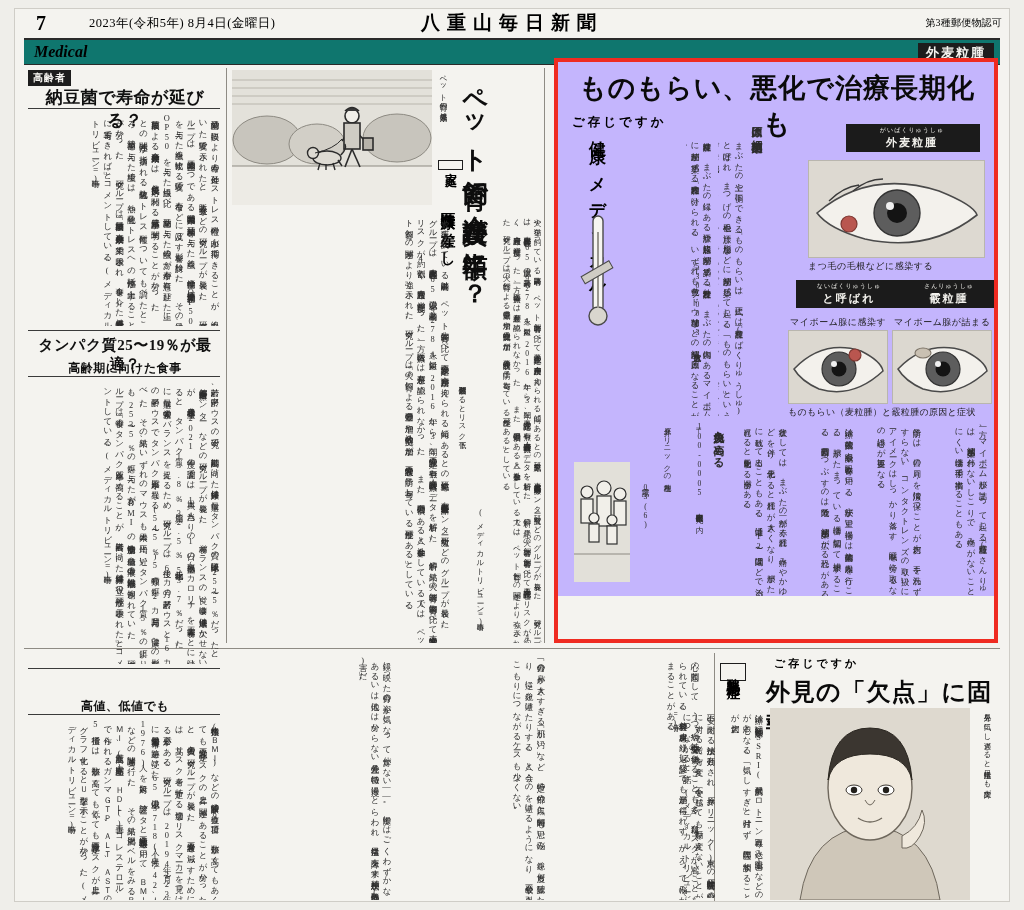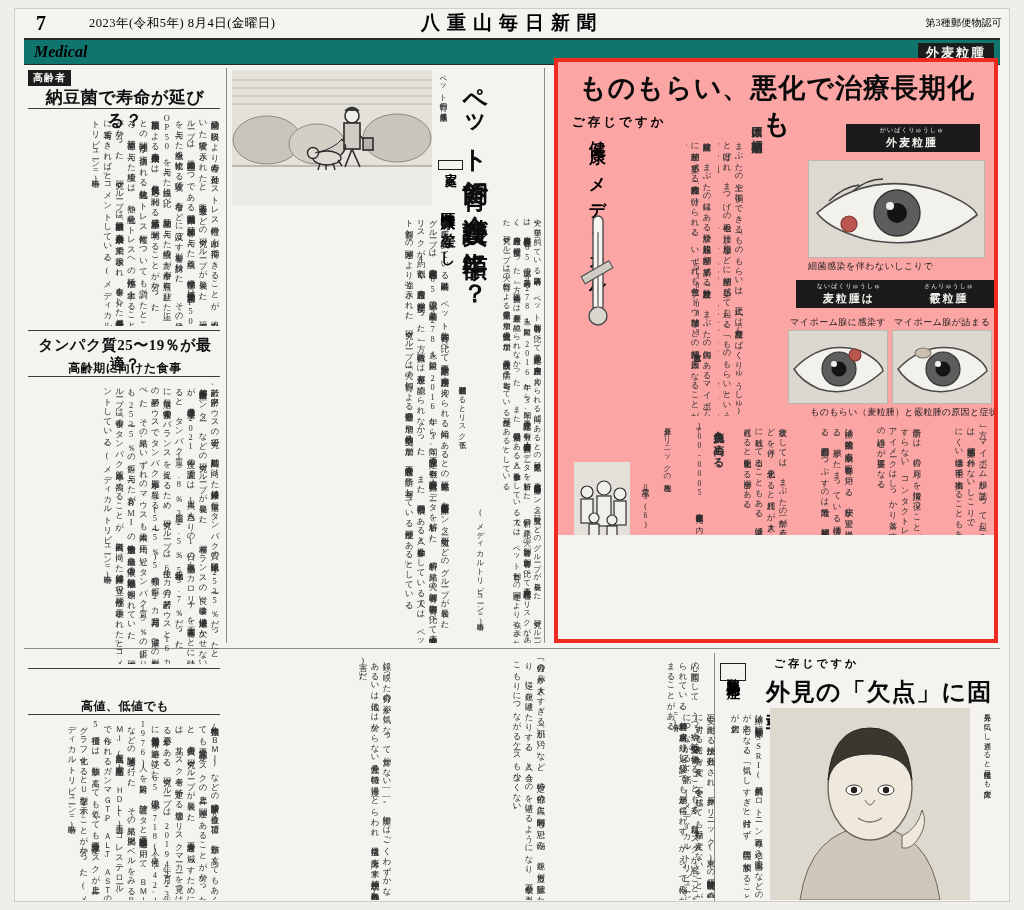--- a/index.html
+++ b/index.html
@@ -71,22 +71,22 @@
     position:absolute;border:1.4px solid #1d1d1d;font-size:12px;font-weight:bold;
     padding:2px 3px;writing-mode:vertical-rl;text-orientation:upright;letter-spacing:2px;
     background:#f4f3ef;
   }
   
   .redbox{
     position:absolute;left:540px;top:50px;width:444px;height:585px;
     border:4px solid #ef2b21;box-sizing:border-box;
   }
   .feature{
-    position:absolute;left:544px;top:54px;width:436px;height:473px;
-    background:#fca5a5;overflow:hidden;
+    position:absolute;left:544px;top:54px;width:436px;height:534px;
+    background:#c4b5fd;overflow:hidden;
   }
   .feature-title{
     position:absolute;left:10px;top:8px;width:418px;
     font-size:27px;font-weight:bold;letter-spacing:1px;color:#0a0a0a;
     text-align:center;
   }
   .gozonji{
     position:absolute;left:14px;top:52px;font-size:12.5px;letter-spacing:3px;
     font-weight:bold;
   }
@@ -242,25 +242,25 @@
           <rect width="175" height="96" fill="#ddd9d1"></rect>
           <path d="M8 52 Q60 8 130 30 Q165 44 168 54 Q120 92 56 78 Q20 68 8 52Z" fill="#f3f1ec" stroke="#araraa"></path>
           <path d="M8 52 Q60 8 130 30 Q165 44 168 54 Q120 92 56 78 Q20 68 8 52Z" fill="none" stroke="#4a4a4a" stroke-width="1.6"></path>
           <circle cx="88" cy="52" r="23" fill="#5d5d5d" stroke="#333" stroke-width="1.4"></circle>
           <circle cx="88" cy="52" r="10" fill="#141414"></circle>
           <circle cx="81" cy="45" r="4" fill="#efefef"></circle>
           <path d="M20 40 q14 -14 30 -16 M44 30 q14 -12 30 -12" stroke="#3a3a3a" fill="none" stroke-width="1.3"></path>
           <circle cx="40" cy="63" r="8" fill="#b9564f" stroke="#7d3731" stroke-width="1.2"></circle>
         </svg>
       </div>
-      <div class="eyenote" style="left:250px;top:198px;width:180px;">細菌感染を伴わないしこりで</div>
+      <div class="eyenote" style="left:250px;top:198px;width:180px;">まつ毛の毛根などに感染する</div>
 
       <div class="eyecap" style="left:238px;top:218px;width:86px;">
         <span class="ruby">ないばくりゅうしゅ</span>
-        <span>麦粒腫は</span>
+        <span>と呼ばれ</span>
       </div>
       <div class="eyecap" style="left:338px;top:218px;width:86px;">
         <span class="ruby">さんりゅうしゅ</span>
         <span>霰粒腫</span>
       </div>
       <div class="eyenote" style="left:232px;top:254px;width:100px;">マイボーム腺に感染する</div>
       <div class="eyenote" style="left:336px;top:254px;width:100px;">マイボーム腺が詰まる</div>
 
       <div class="eyepanel" style="left:230px;top:268px;width:98px;height:72px;">
         <svg width="98" height="72" viewBox="0 0 98 72">
@@ -275,21 +275,21 @@
       <div class="eyepanel" style="left:334px;top:268px;width:98px;height:72px;">
         <svg width="98" height="72" viewBox="0 0 98 72">
           <rect width="98" height="72" fill="#dcd8d0"></rect>
           <path d="M5 38 Q34 8 72 20 Q92 30 94 40 Q64 68 30 58 Q12 50 5 38Z" fill="#f3f1ec" stroke="#4a4a4a" stroke-width="1.5"></path>
           <circle cx="50" cy="38" r="17" fill="#5d5d5d" stroke="#333" stroke-width="1.2"></circle>
           <circle cx="50" cy="38" r="7.5" fill="#141414"></circle>
           <circle cx="45" cy="33" r="3" fill="#efefef"></circle>
           <ellipse cx="30" cy="22" rx="8" ry="5" fill="#c9c0b2" stroke="#7d7468" stroke-width="1.1"></ellipse>
         </svg>
       </div>
-      <div class="caption" style="left:230px;top:344px;width:210px;text-align:right;">ものもらい（麦粒腫）と霰粒腫の原因と症状</div>
+      <div class="caption" style="left:230px;top:344px;width:210px;text-align:left;">ものもらい（麦粒腫）と霰粒腫の原因と症状</div>
 
       <div class="tcol" style="left:190px;top:56px;width:16px;height:140px;font-size:11px;font-weight:bold;">原因は細菌感染</div>
 
       <div class="tcol" style="left:160px;top:74px;width:26px;height:280px;">まぶたの上や下側にできる「ものもらい」は、正式には「麦粒腫(ばくりゅうしゅ)」と呼ばれ、まつげの毛根や汗腺、脂腺などに細菌が感染して起こる。「ものもらい」という呼び方は地域によってさまざまで、「めばちこ」「めいぼ」などとも呼ばれている。</div>
       <div class="tcol" style="left:128px;top:74px;width:26px;height:280px;">麦粒腫は、まぶたの縁にある汗腺や皮脂腺に細菌が感染する「外麦粒腫」と、まぶたの内側にあるマイボーム腺に細菌が感染する「内麦粒腫」に分けられる。いずれも黄色ブドウ球菌などの細菌が原因となることが多い。</div>
       <div class="tcol" style="left:186px;top:360px;width:44px;height:200px;">症状としては、まぶたの一部が赤く腫れ、痛みやかゆみ、異物感などを伴う。悪化すると腫れが大きくなり、膿がたまって自然に破れて出ることもある。通常は1〜2週間ほどで治るが、治療が遅れると長期化する場合がある。</div>
       <div class="tcol" style="left:236px;top:360px;width:60px;height:200px;">治療は抗菌薬の点眼薬や眼軟膏を用いる。症状が重い場合には抗菌薬の内服を行うこともある。膿がたまっている場合は切開して排膿することもある。自己判断でつぶすのは危険で、細菌感染が広がる恐れがある。</div>
       <div class="tcol" style="left:300px;top:360px;width:64px;height:200px;">予防には、目の周りを清潔に保つことが大切だ。手を洗わずに目をこすらない、コンタクトレンズの取り扱いに注意する、アイメークはしっかり落とす、睡眠を十分に取るなど、日常生活での心掛けが重要になる。</div>
       <div class="tcol" style="left:368px;top:360px;width:62px;height:210px;">一方、マイボーム腺が詰まって起こる「霰粒腫(さんりゅうしゅ)」は、細菌感染を伴わないしこりで、痛みがないことが多い。治りにくい場合は手術で摘出することもある。</div>
 

